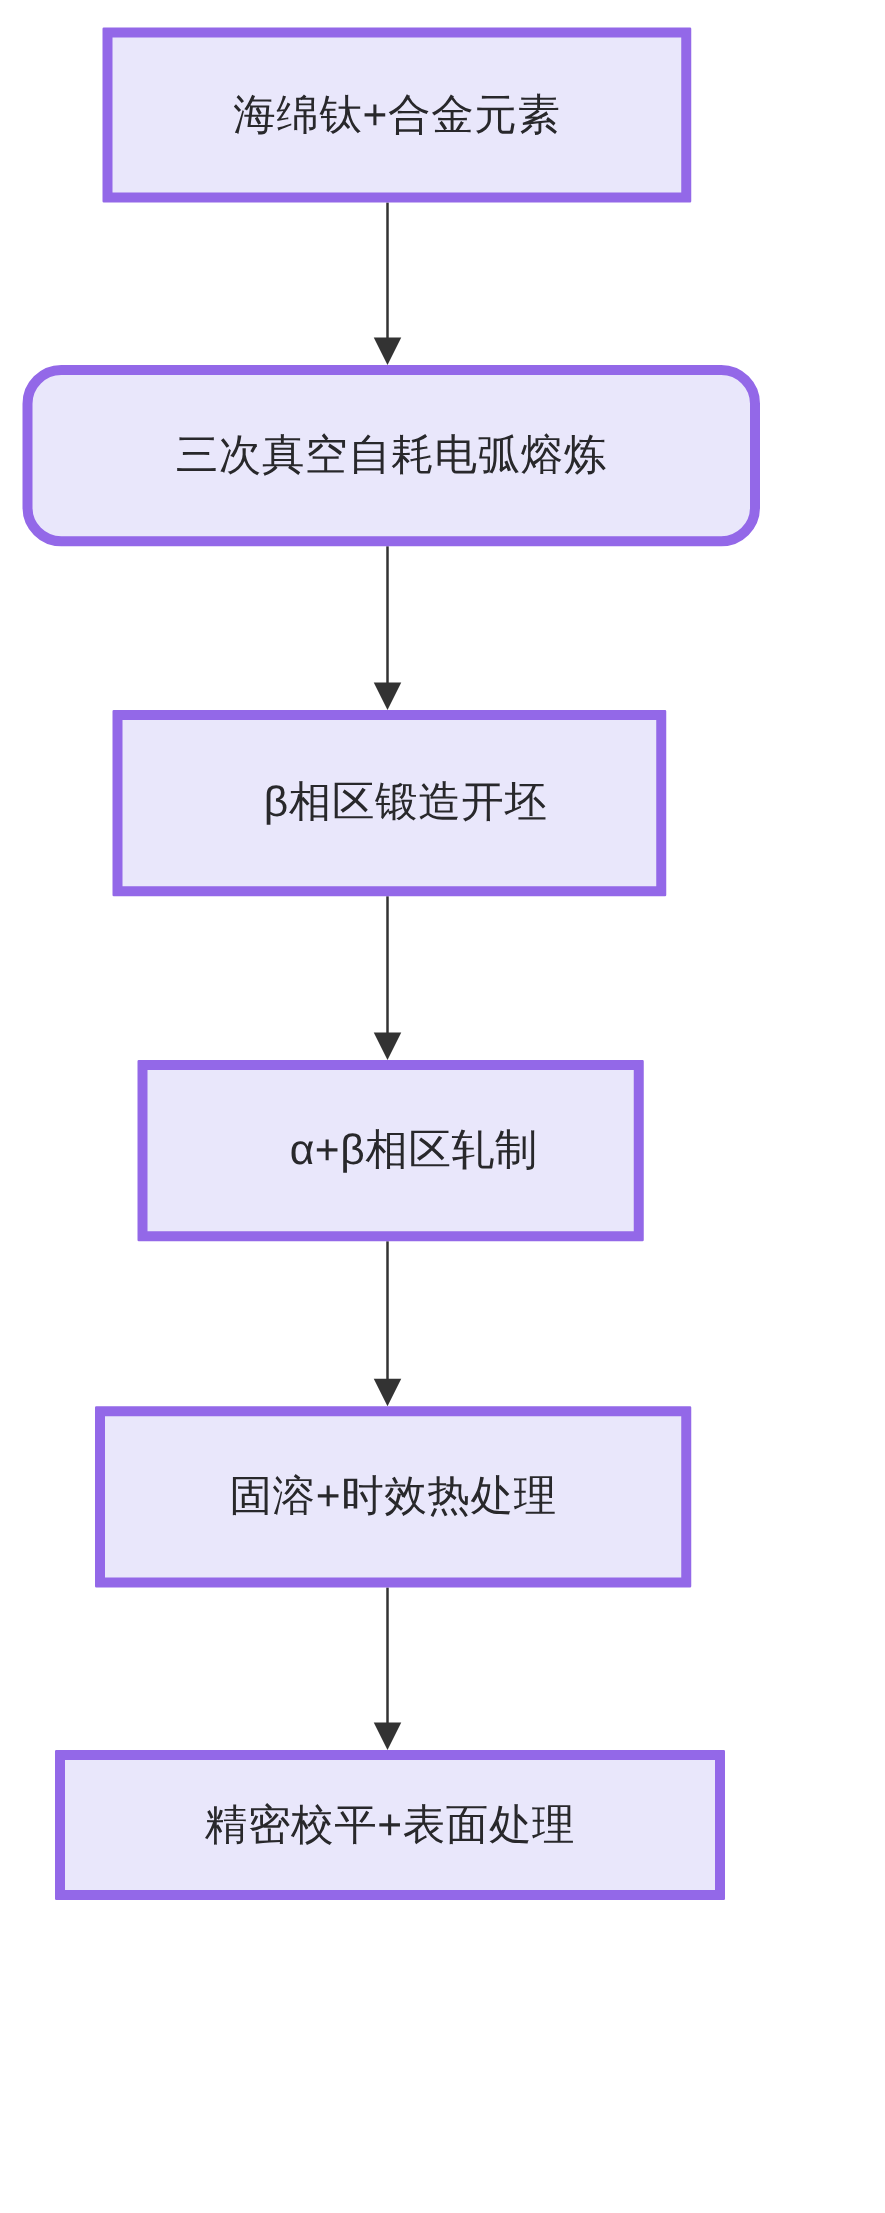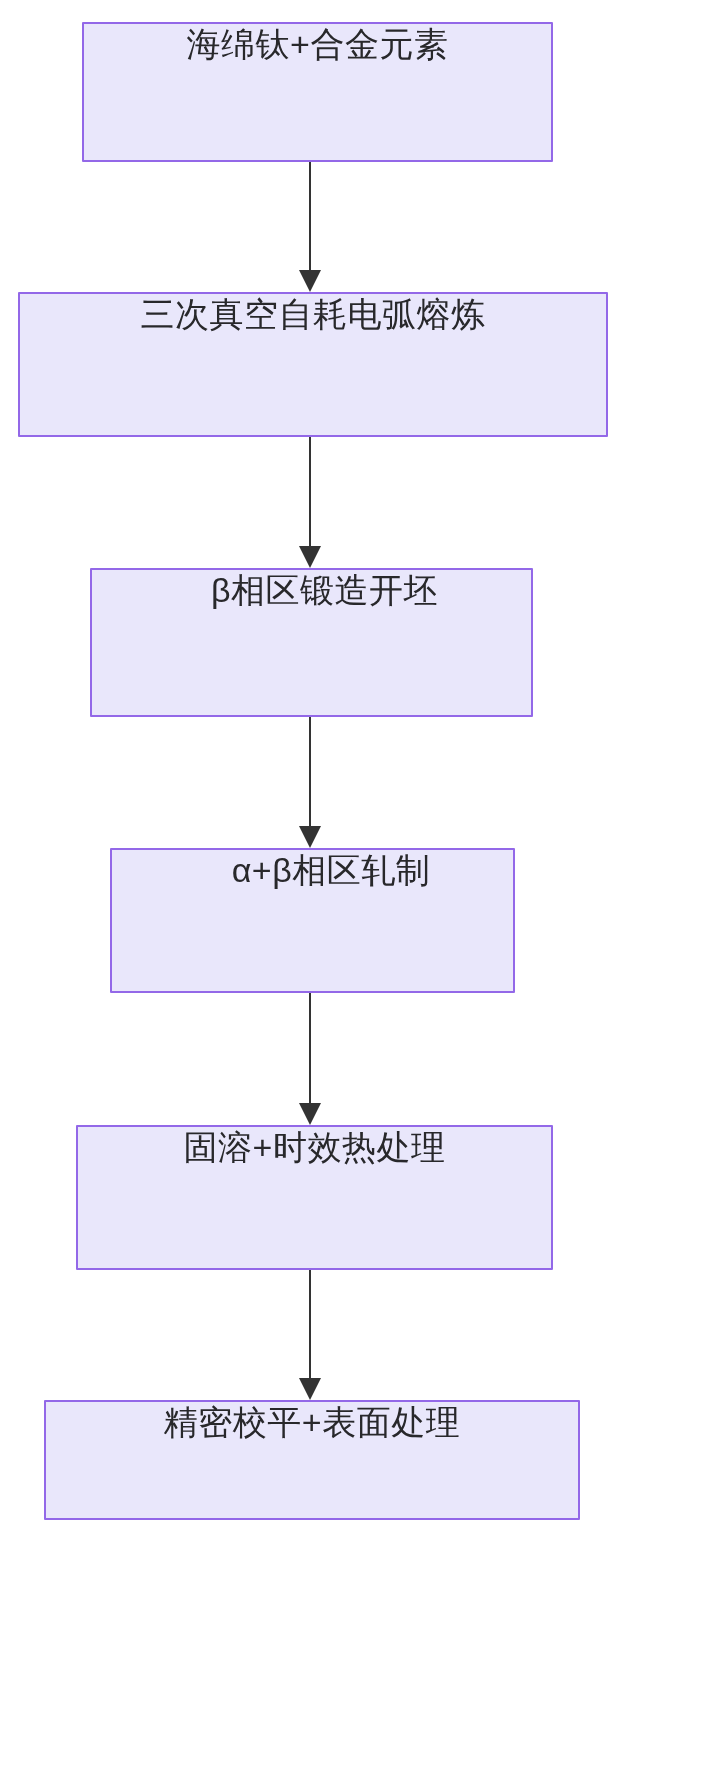--- a/index.html
+++ b/index.html
@@ -15,23 +15,24 @@
     position: relative;
     width: 708px;
     height: 1770px;
     background: #ffffff;
     overflow: hidden;
   }
   .node {
     position: absolute;
     box-sizing: border-box;
     background: #e9e7fb;
-    border: 2px solid #f97316;
+    border: 8px solid #f97316;
     border-radius: 1px;
     display: flex;
+    align-items: center;
     justify-content: center;
     text-align: center;
   }
   .node-label {
     font-size: 34px;
     line-height: 1.2;
     color: #28282b;
     letter-spacing: 0.5px;
     white-space: nowrap;
     font-weight: 400;
@@ -75,21 +76,21 @@
     </div>
     <div class="edge" style="left: 298px; top: 1270px; width: 24px; height: 130px;">
       <svg width="24" height="130" viewBox="0 0 24 130">
         <line x1="12" y1="0" x2="12" y2="112" stroke="#333333" stroke-width="2"></line>
         <polygon points="1,108 23,108 12,130" fill="#333333"></polygon>
       </svg>
     </div>
     <div class="node" style="left: 82px; top: 22px; width: 471px; height: 140px; background: rgb(233, 231, 251); border-color: rgb(147, 104, 232);">
       <span class="node-label" style="color: rgb(40, 40, 43);">海绵钛+合金元素</span>
     </div>
-    <div class="node" style="left: 18px; top: 292px; width: 590px; height: 145px; background: rgb(233, 231, 251); border-color: rgb(147, 104, 232);">
+    <div class="node" style="left: 18px; top: 292px; width: 590px; height: 145px; background: rgb(233, 231, 251); border-color: rgb(147, 104, 232); border-radius: 31px;">
       <span class="node-label" style="color: rgb(40, 40, 43);">三次真空自耗电弧熔炼</span>
     </div>
     <div class="node" style="left: 90px; top: 568px; width: 443px; height: 149px; background: rgb(233, 231, 251); border-color: rgb(147, 104, 232); padding-left: 26px;">
       <span class="node-label" style="color: rgb(40, 40, 43);">β相区锻造开坯</span>
     </div>
     <div class="node" style="left: 110px; top: 848px; width: 405px; height: 145px; background: rgb(233, 231, 251); border-color: rgb(147, 104, 232); padding-left: 37px;">
       <span class="node-label" style="color: rgb(40, 40, 43);">α+β相区轧制</span>
     </div>
     <div class="node" style="left: 76px; top: 1125px; width: 477px; height: 145px; background: rgb(233, 231, 251); border-color: rgb(147, 104, 232);">
       <span class="node-label" style="color: rgb(40, 40, 43);">固溶+时效热处理</span>

